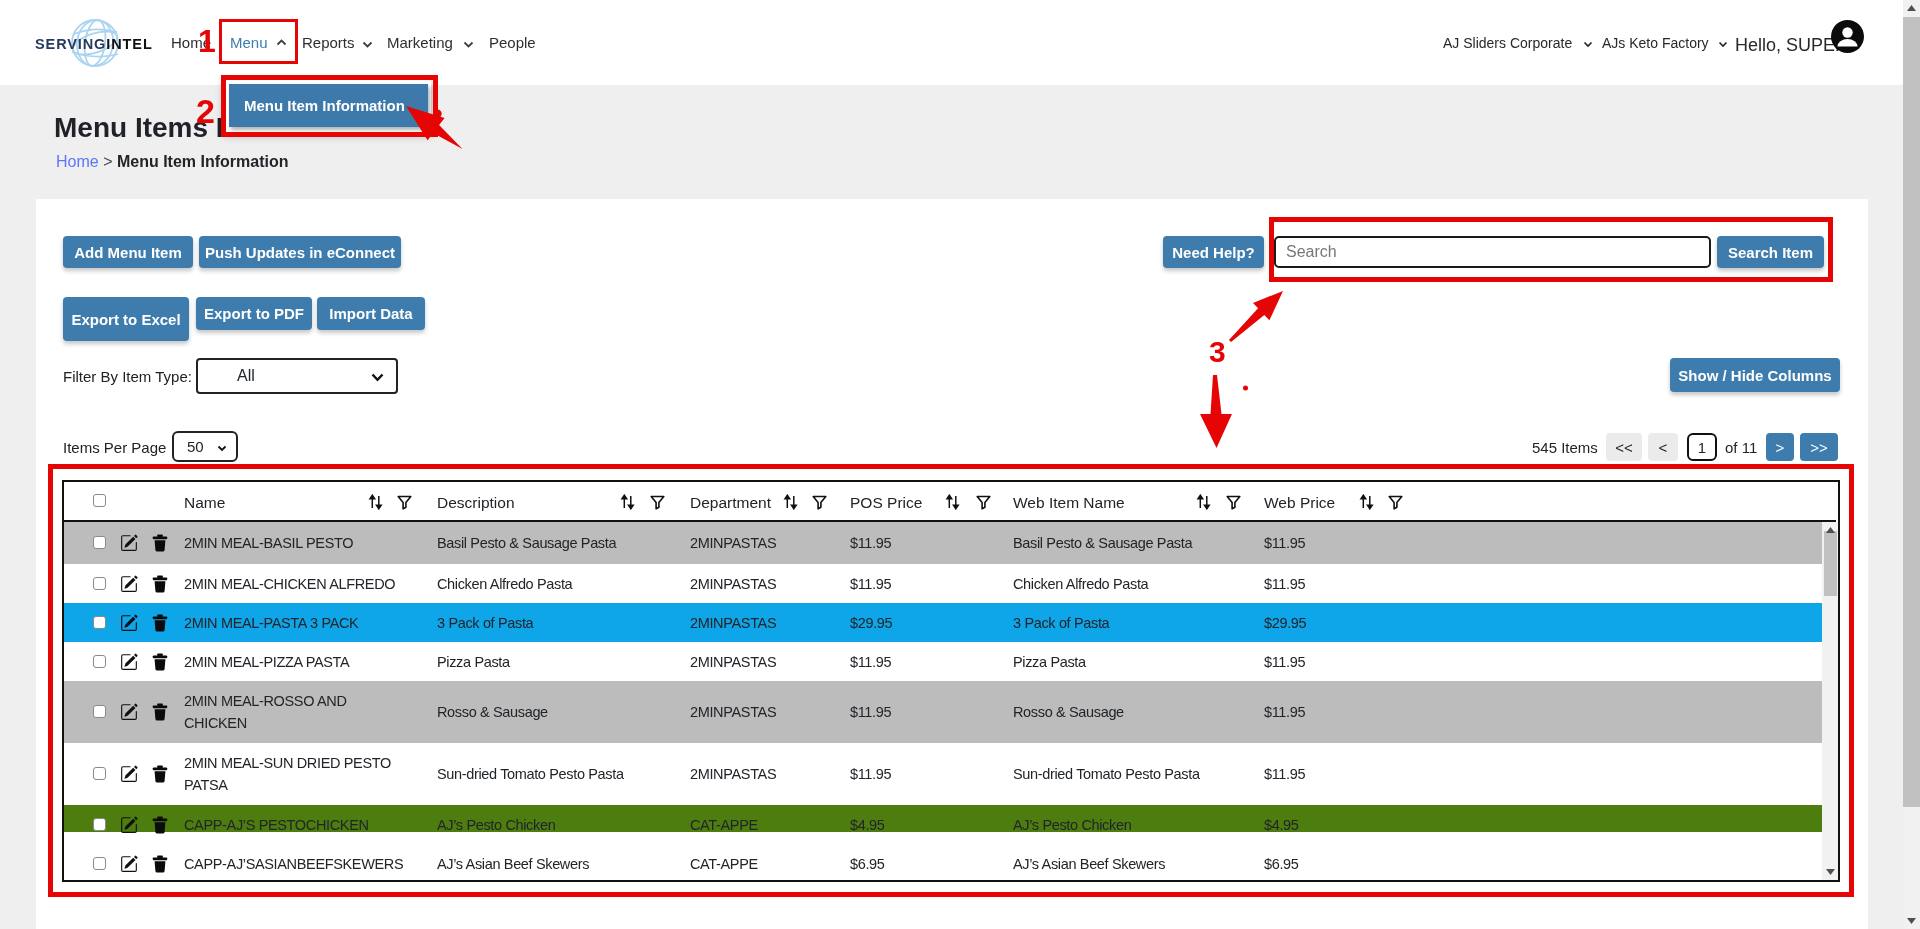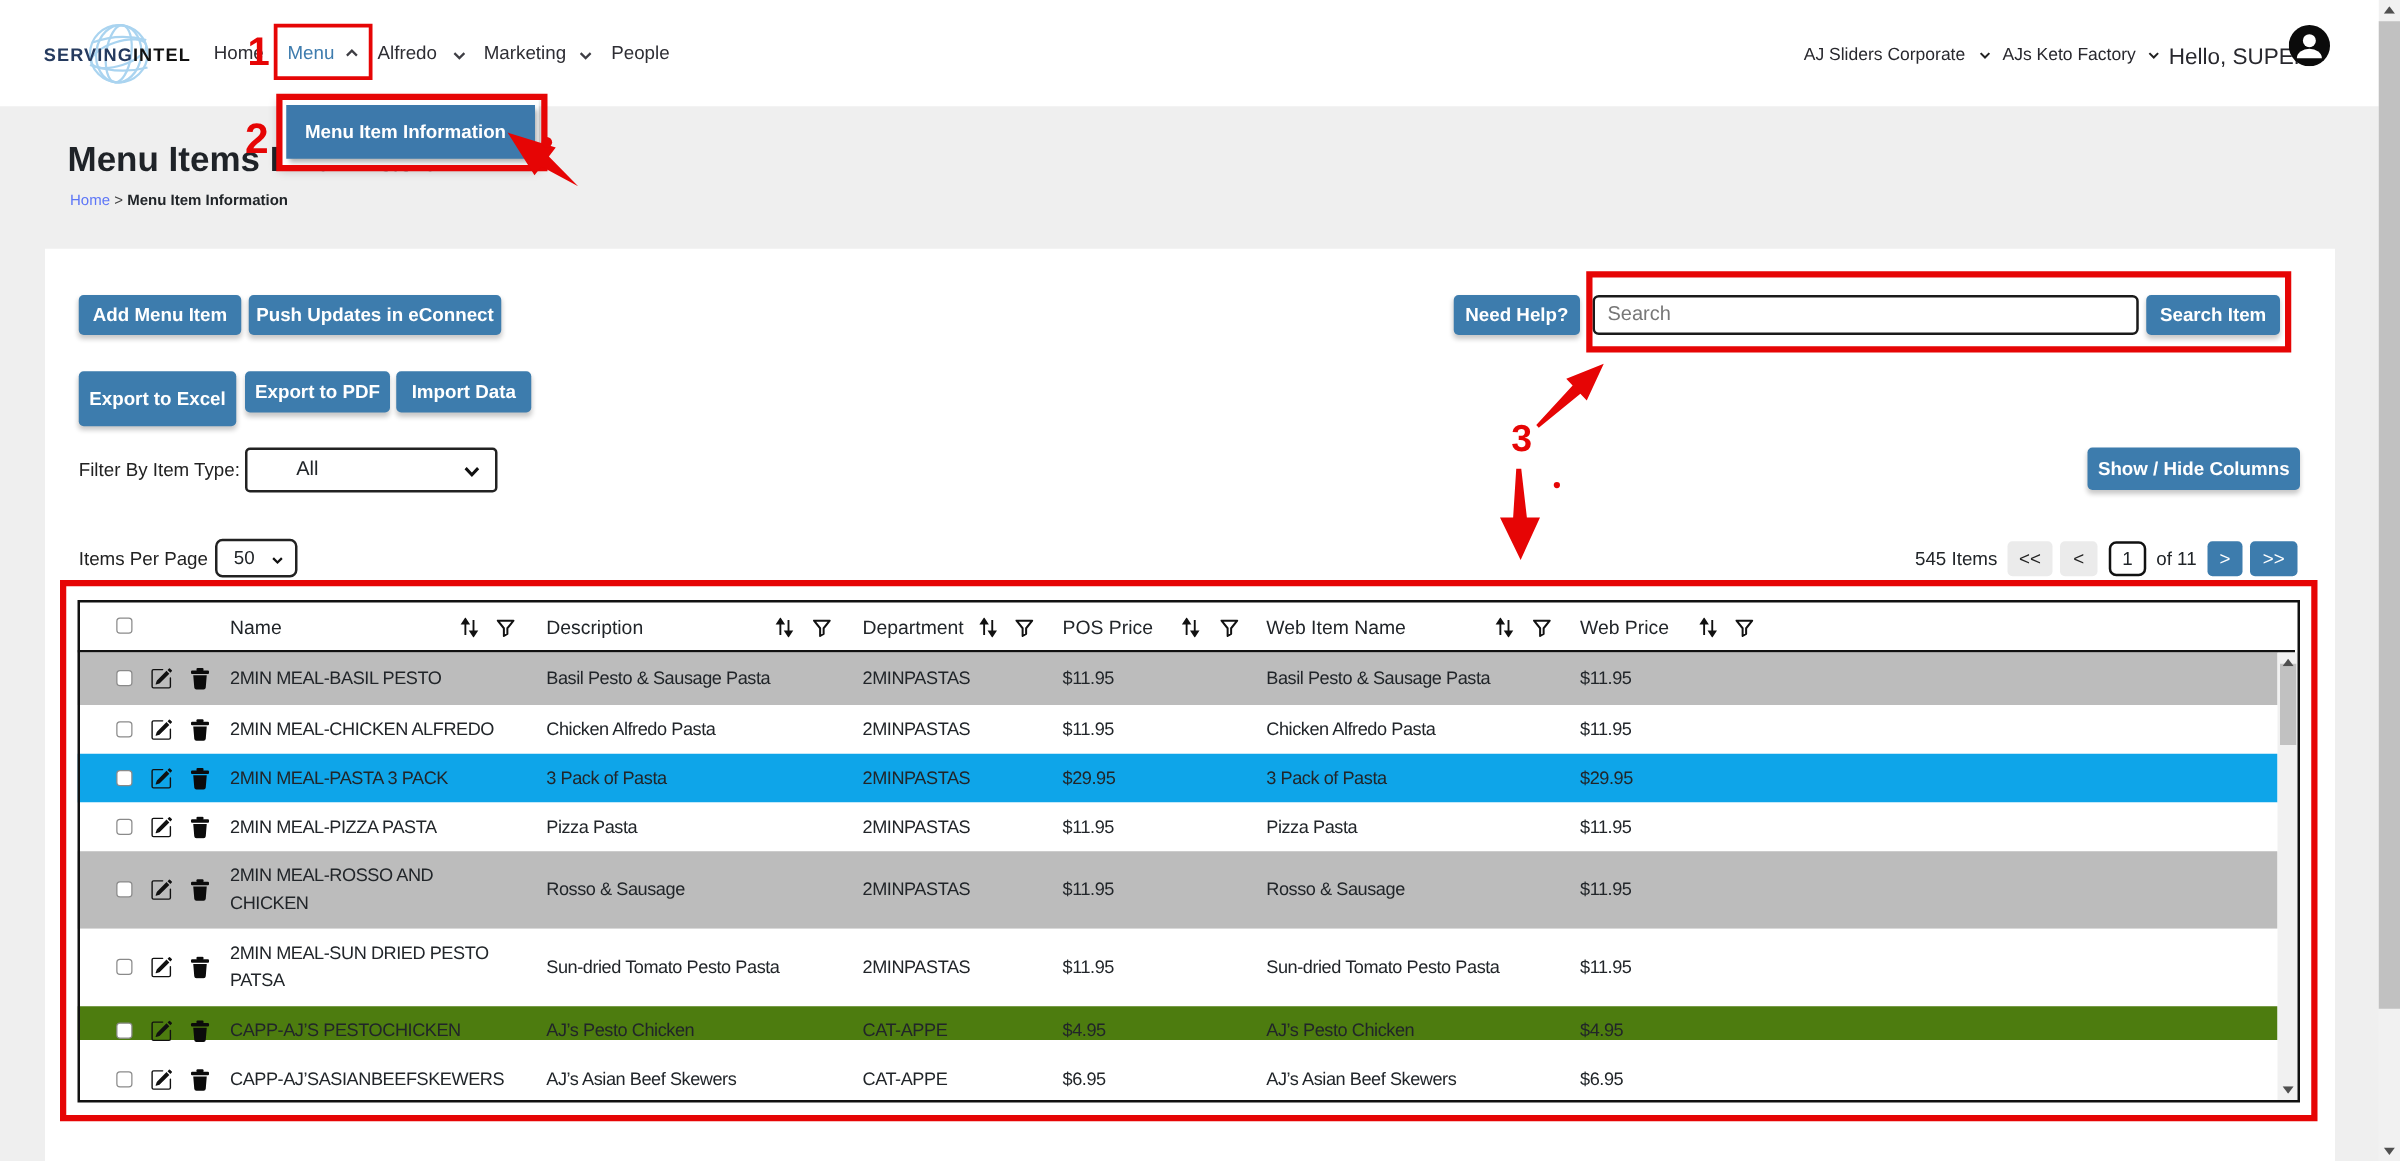--- a/index.html
+++ b/index.html
@@ -36,21 +36,21 @@
     </g>
     <text x="2" y="41" font-size="14.5" font-weight="bold" letter-spacing="0.9" fill="#253a5e">SERVING<tspan fill="#111">INTEL</tspan></text>
   </svg>
 </div>
 
 <div class="navitem" style="left:171px;">Home</div>
 <div class="navitem" style="left:230px; color:#3e7cae;">Menu</div>
 <svg class="abs" style="left:276px; top:39px;" width="11" height="7" viewBox="0 0 11 7">
     <path d="M1.5 5.5 L5.5 1.5 L9.5 5.5" stroke="#3e3e44" stroke-width="1.8" fill="none"></path>
   </svg>
-<div class="navitem" style="left:302px;">Alfredo</div>
+<div class="navitem" style="left:302px;">Reports</div>
 <svg class="abs" style="left:362px; top:41px;" width="11" height="7" viewBox="0 0 11 7">
     <path d="M1.5 1.5 L5.5 5.5 L9.5 1.5" stroke="#3e3e44" stroke-width="1.8" fill="none"></path>
   </svg>
 <div class="navitem" style="left:387px;">Marketing</div>
 <svg class="abs" style="left:463px; top:41px;" width="11" height="7" viewBox="0 0 11 7">
     <path d="M1.5 1.5 L5.5 5.5 L9.5 1.5" stroke="#3e3e44" stroke-width="1.8" fill="none"></path>
   </svg>
 <div class="navitem" style="left:489px;">People</div>
 
 <div class="rightitem" style="left:1443px;">AJ Sliders Corporate</div>
@@ -62,21 +62,21 @@
     <path d="M1.5 1.5 L5 5 L8.5 1.5" stroke="#222" stroke-width="1.6" fill="none"></path>
   </svg>
 <div class="rightitem" style="left:1735px; font-size:18px;">Hello, SUPER</div>
 <svg class="abs" style="left:1831px; top:20px;" width="33" height="33" viewBox="0 0 33 33">
   <circle cx="16.5" cy="16.5" r="16.5" fill="#0b0b0b"></circle>
   <circle cx="16.5" cy="12.5" r="5.2" fill="#fff"></circle>
   <path d="M6.5 26.5 a10 7.5 0 0 1 20 0 z" fill="#fff"></path>
 </svg>
 
 <div class="abs" style="left:54px; top:112px; font-size:28px; font-weight:bold; color:#1f2328;">Menu Items Information</div>
-<div class="abs" style="left:56px; top:153px; font-size:12px;">
+<div class="abs" style="left:56px; top:153px; font-size:16px;">
   <span style="color:#5d76f7;">Home</span> <span style="color:#444;">&gt;</span> <span style="font-weight:bold;">Menu Item Information</span>
 </div>
 
 <div class="abs" style="left:36px; top:199px; width:1832px; height:730px; background:#fff;"></div>
 
 <div class="btn" style="left:63px;  top:236px; width:130px; height:32px;">Add Menu Item</div>
 <div class="btn" style="left:199px; top:236px; width:202px; height:32px;">Push Updates in eConnect</div>
 <div class="btn" style="left:1163px;top:236px; width:101px; height:32px;">Need Help?</div>
 <div class="abs" style="left:1274px; top:236px; width:437px; height:32px; background:#fff; border:2px solid #1a1a1a; border-radius:5px; display:flex; align-items:center;">
   <span style="margin-left:10px; font-size:16px; color:#777;">Search</span>

